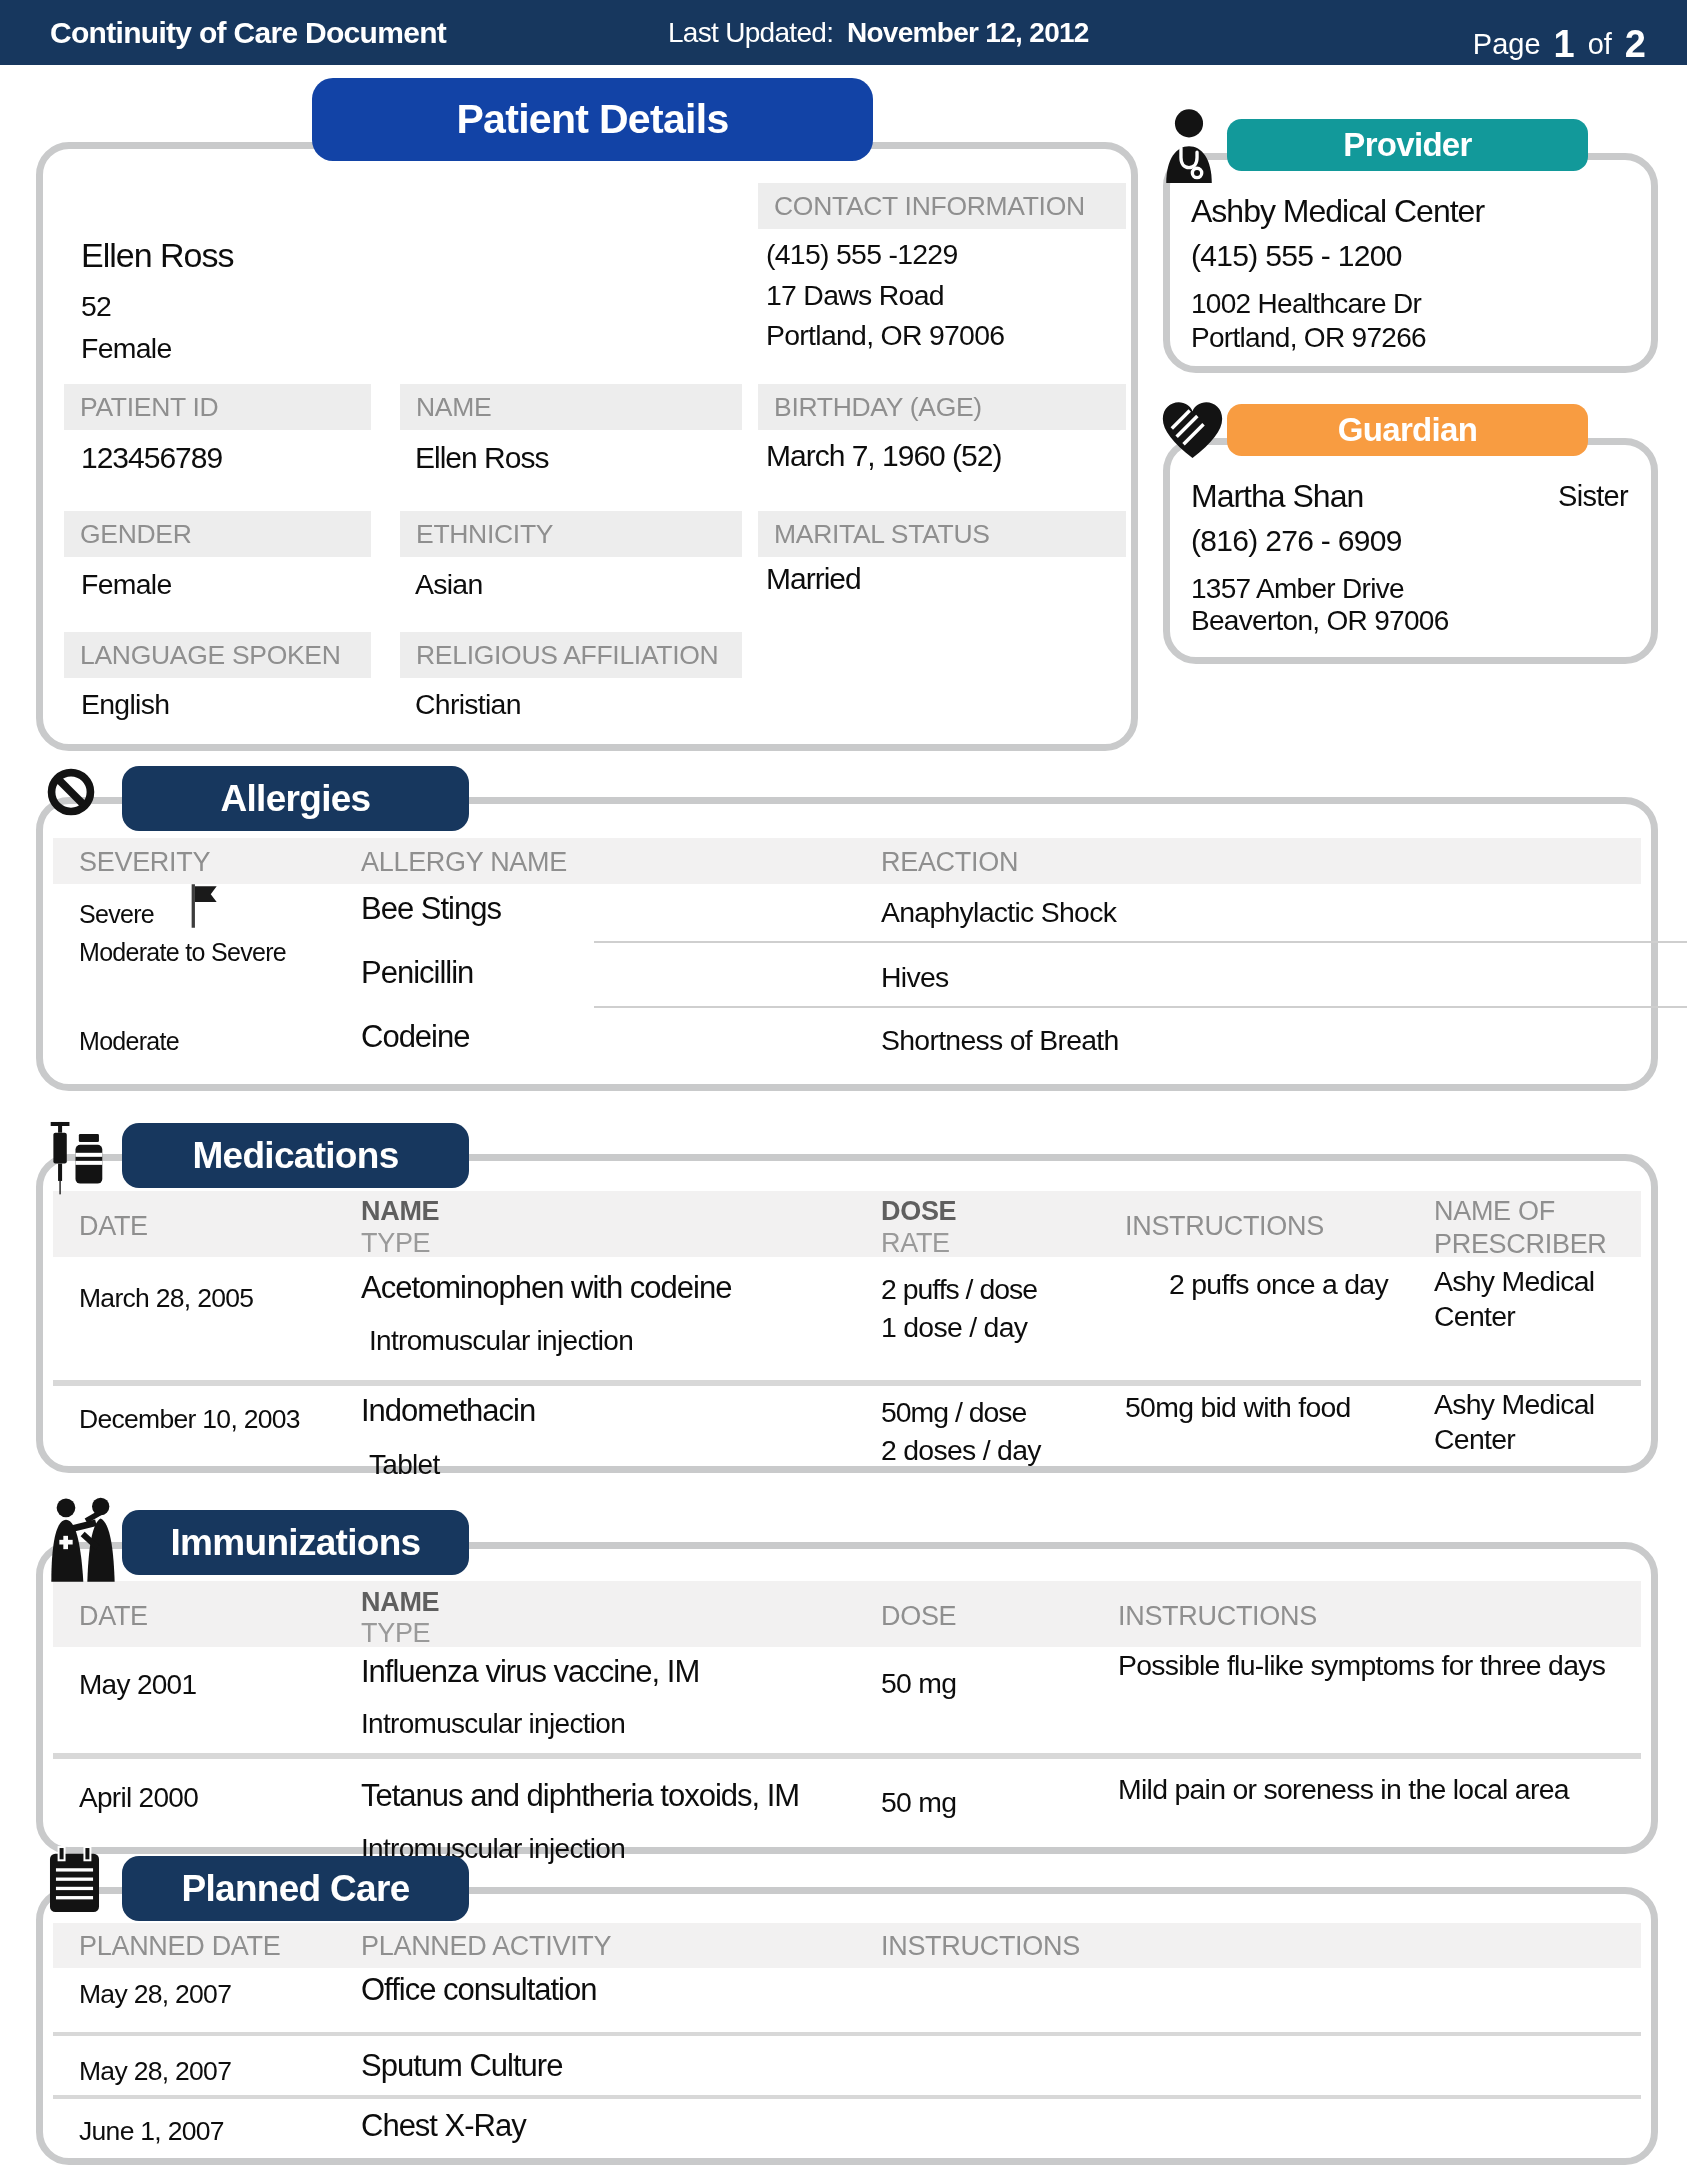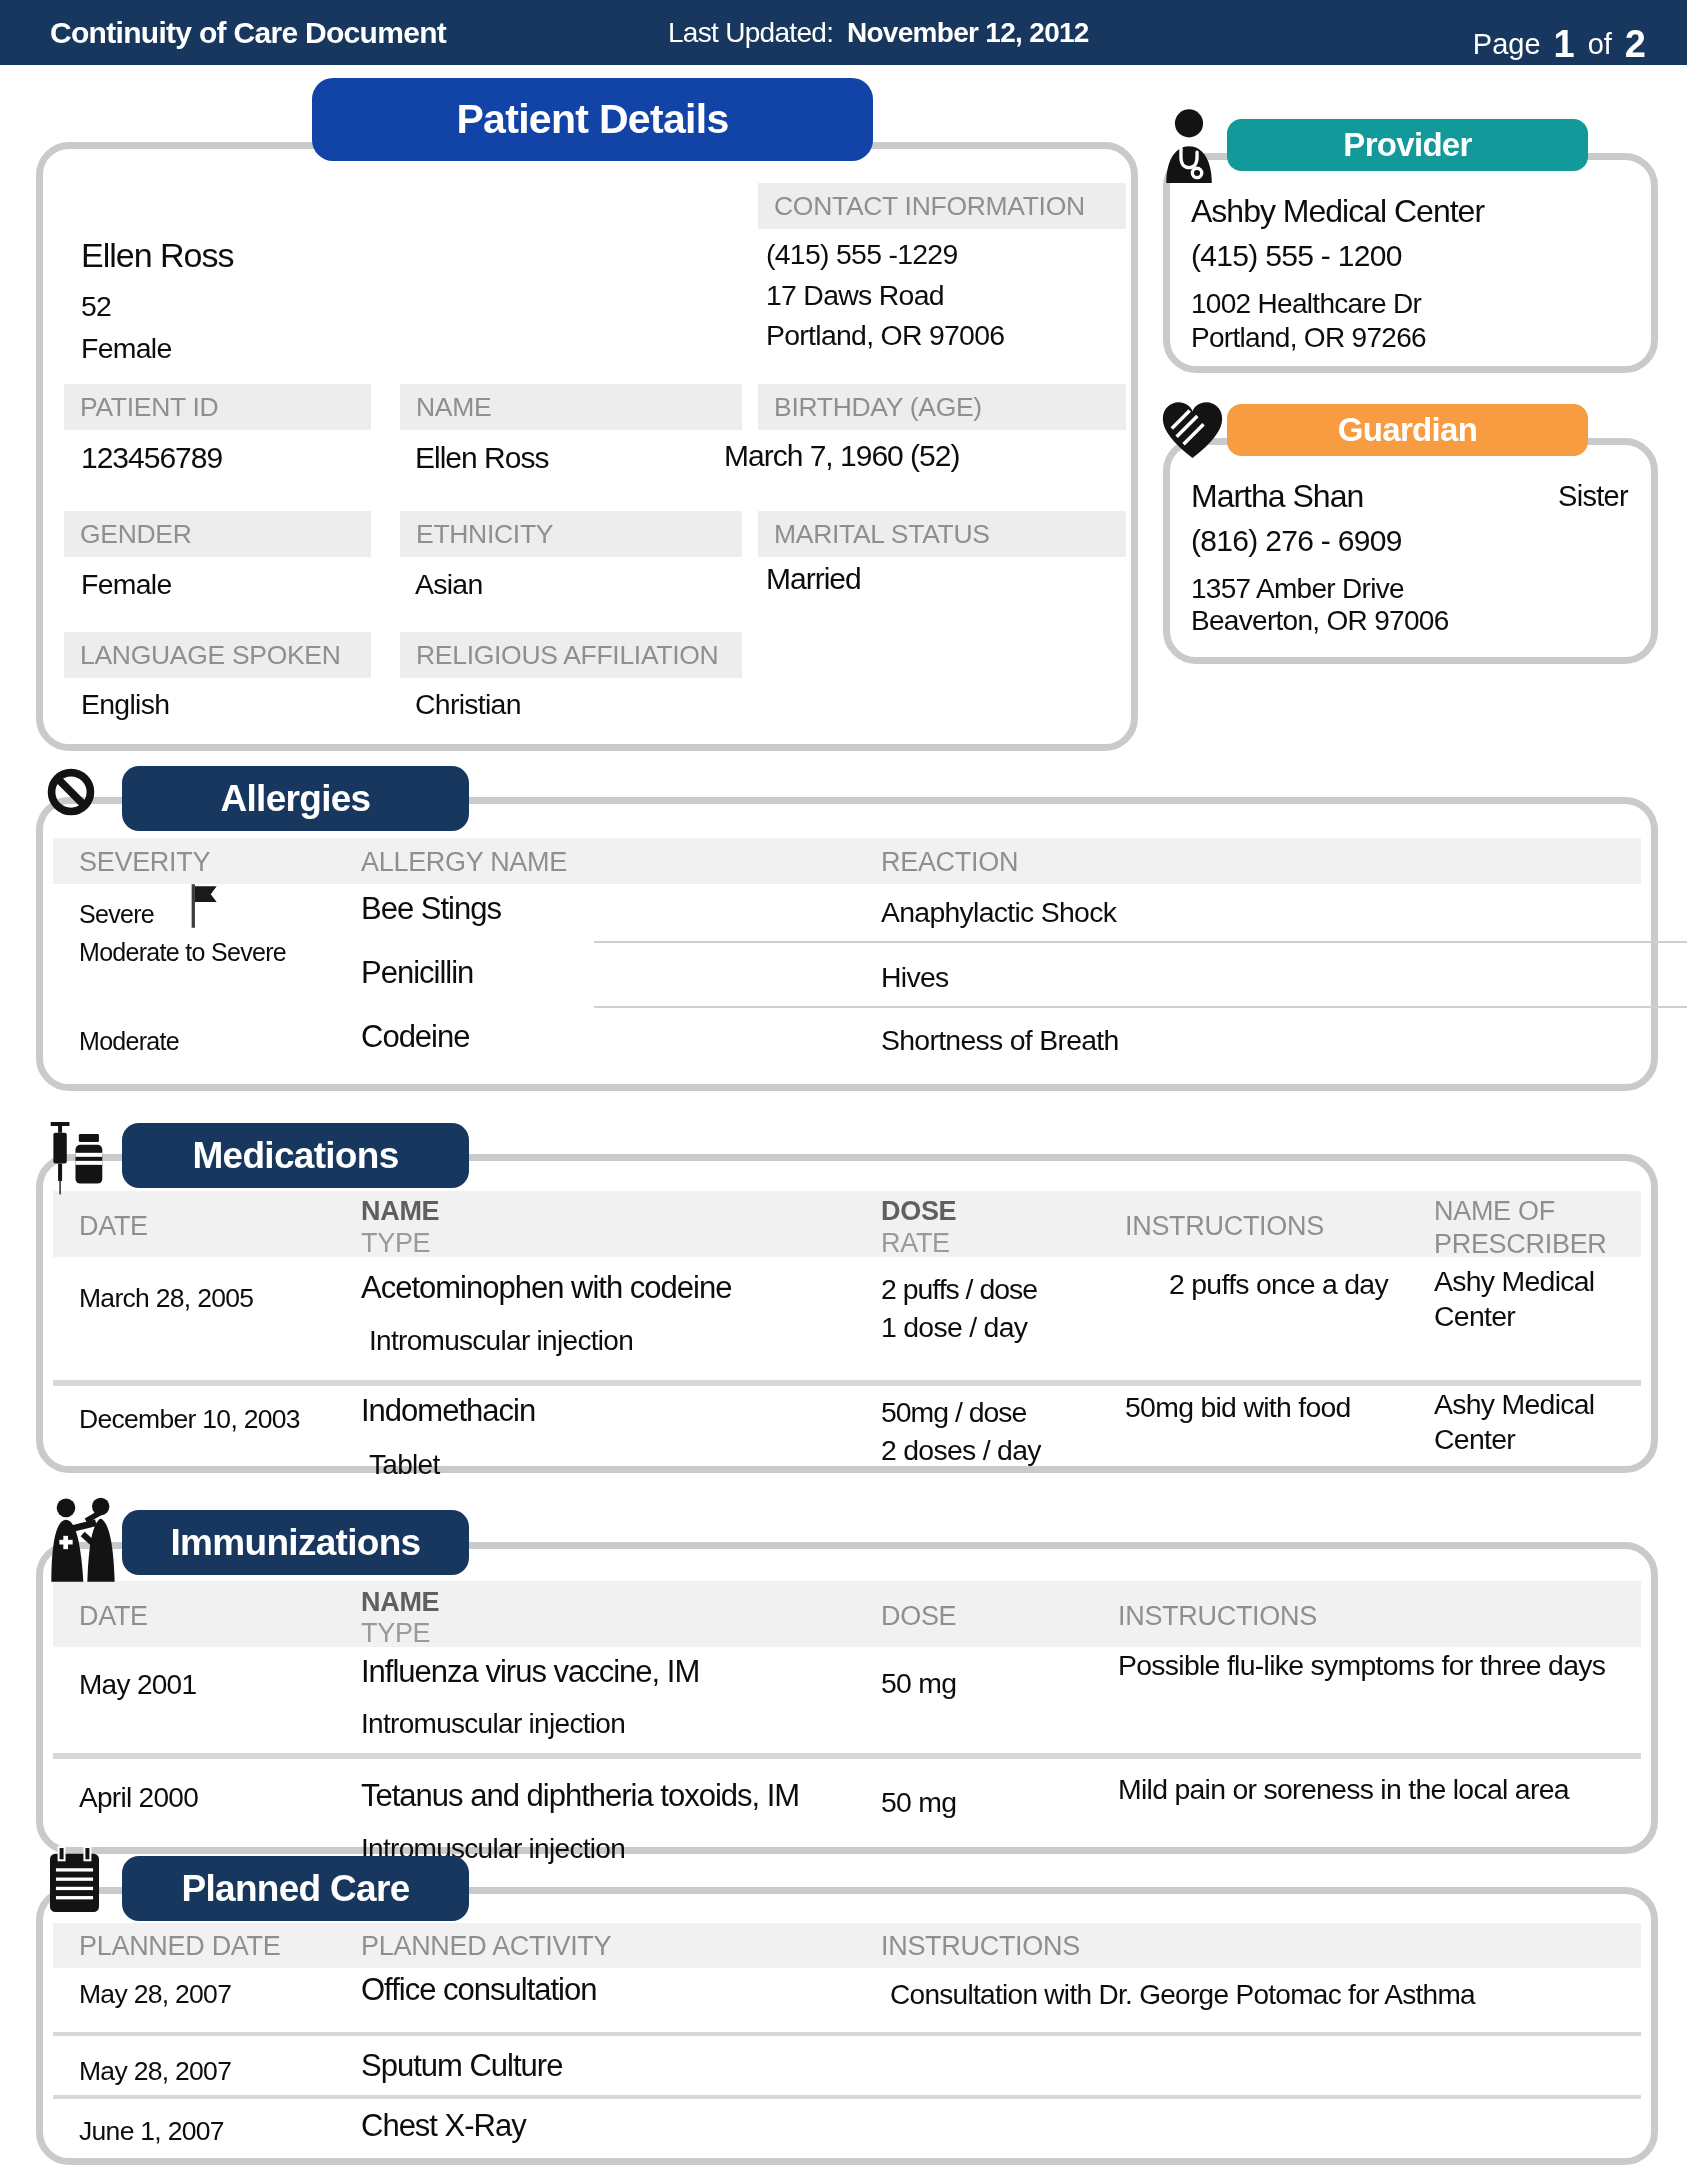--- a/index.html
+++ b/index.html
@@ -73,21 +73,21 @@
     <span>PATIENT ID</span>
   </div>
   <div class="band" style="left:400px; top:384px; width:342px; height:46px;">
     <span>NAME</span>
   </div>
   <div class="band" style="left:758px; top:384px; width:368px; height:46px;">
     <span>BIRTHDAY (AGE)</span>
   </div>
   <div class="v b" style="left:81px; top:441px; font-size:30px;">123456789</div>
   <div class="v b" style="left:415px; top:441px; font-size:30px;">Ellen Ross</div>
-  <div class="v b" style="left:724px; top:439px; font-size:30px;">March 7, 1960 (52)</div>
+  <div class="v b" style="left:766px; top:439px; font-size:30px;">March 7, 1960 (52)</div>
 
   <div class="band" style="left:64px; top:511px; width:307px; height:46px;">
     <span>GENDER</span>
   </div>
   <div class="band" style="left:400px; top:511px; width:342px; height:46px;">
     <span>ETHNICITY</span>
   </div>
   <div class="band" style="left:758px; top:511px; width:368px; height:46px;">
     <span>MARITAL STATUS</span>
   </div>
@@ -261,21 +261,20 @@
   <div class="tab navy" style="left:122px; top:1856px; width:347px; height:65px; font-size:37px;">
     <span>Planned Care</span>
   </div>
   <div class="band" style="left:53px; top:1923px; width:1588px; height:45px; background:#F2F1F1;"></div>
   <div class="hdr" style="left:79px; top:1931px;">PLANNED DATE</div>
   <div class="hdr" style="left:361px; top:1931px;">PLANNED ACTIVITY</div>
   <div class="hdr" style="left:881px; top:1931px;">INSTRUCTIONS</div>
 
   <div class="v" style="left:79px; top:1979px; font-size:26.5px;">May 28, 2007</div>
   <div class="v b" style="left:361px; top:1972px; font-size:31px;">Office consultation</div>
-  <div class="v" style="left:890px; top:1979px; font-size:28px;">Consultation with Dr. George Potomac for Asthma</div>
 
   <div class="div" style="left:53px; top:2032px; width:1588px; height:4px;"></div>
 
   <div class="v" style="left:79px; top:2056px; font-size:26.5px;">May 28, 2007</div>
   <div class="v b" style="left:361px; top:2048px; font-size:31px;">Sputum Culture</div>
   <div class="v" style="left:890px; top:2056px; font-size:28px;"></div>
 
   <div class="div" style="left:53px; top:2095px; width:1588px; height:4px;"></div>
 
   <div class="v" style="left:79px; top:2116px; font-size:26.5px;">June 1, 2007</div>

